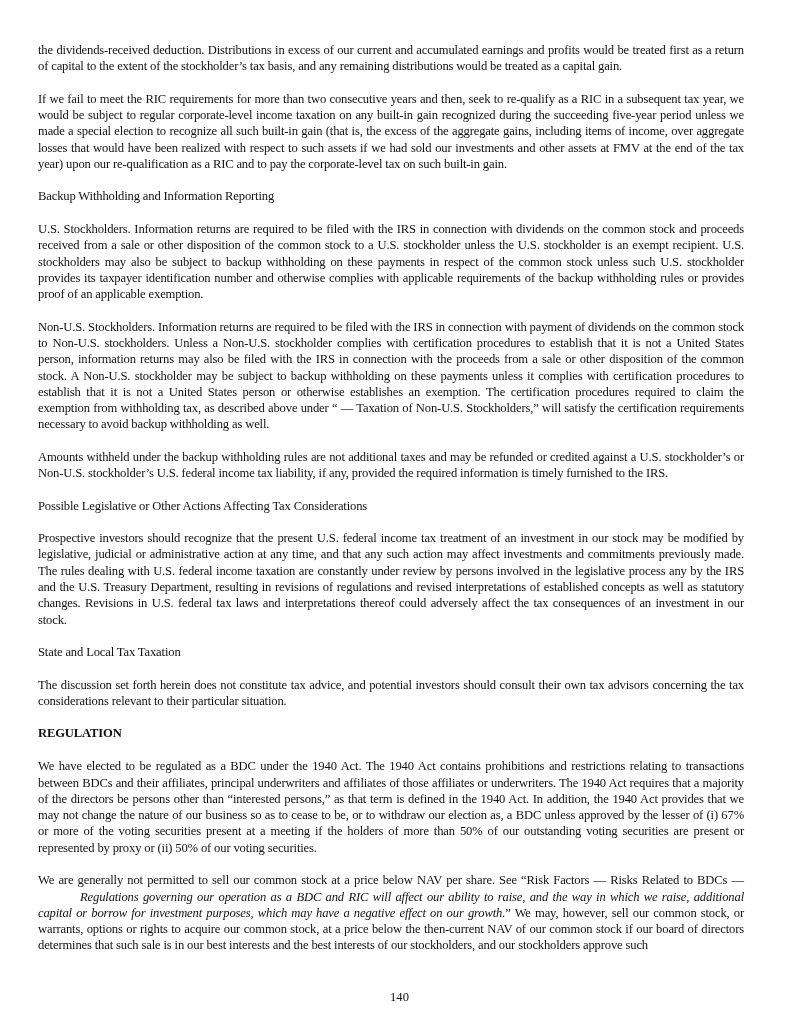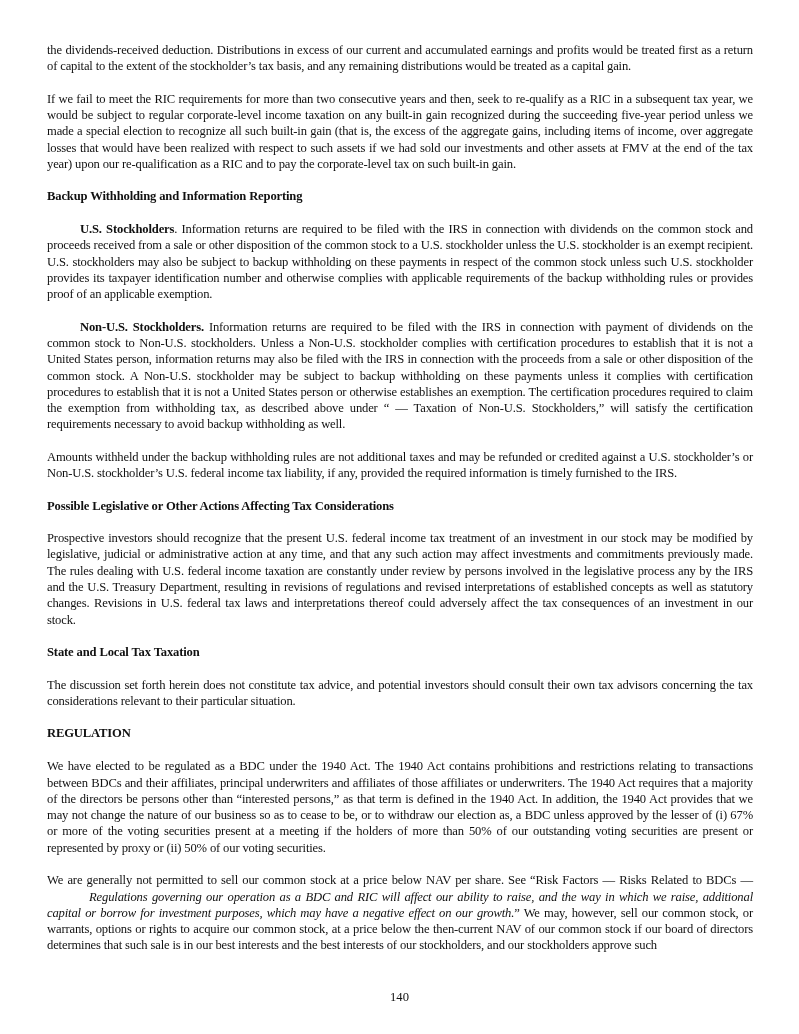--- a/index.html
+++ b/index.html
@@ -10,44 +10,43 @@
     body {
       width: 799px;
       height: 1034px;
       position: relative;
       overflow: hidden;
       font-family: "Liberation Serif", "DejaVu Serif", serif;
       color: #111111;
     }
     .page {
       position: absolute;
-      left: 47px;
+      left: 38px;
       top: 42px;
       width: 706px;
       font-size: 12.6px;
       line-height: 16.3px;
       letter-spacing: -0.15px;
     }
     p {
       margin: 0 0 16.2px 0;
       text-align: justify;
       text-align-last: left;
     }
     .heading {
-      font-weight: bold;
+      font-weight: normal;
       margin: 0 0 16.2px 0;
     }
     .center-heading {
       font-weight: bold;
       text-align: left;
       margin: 12px 0 16.6px 0;
     }
     .lead {
-      font-weight: bold;
-      margin-left: 33px;
+      font-weight: normal;
     }
     .ital {
       font-style: italic;
       margin-left: 42px;
     }
     .page-number {
       position: absolute;
       left: 0;
       width: 799px;
       top: 990px;

